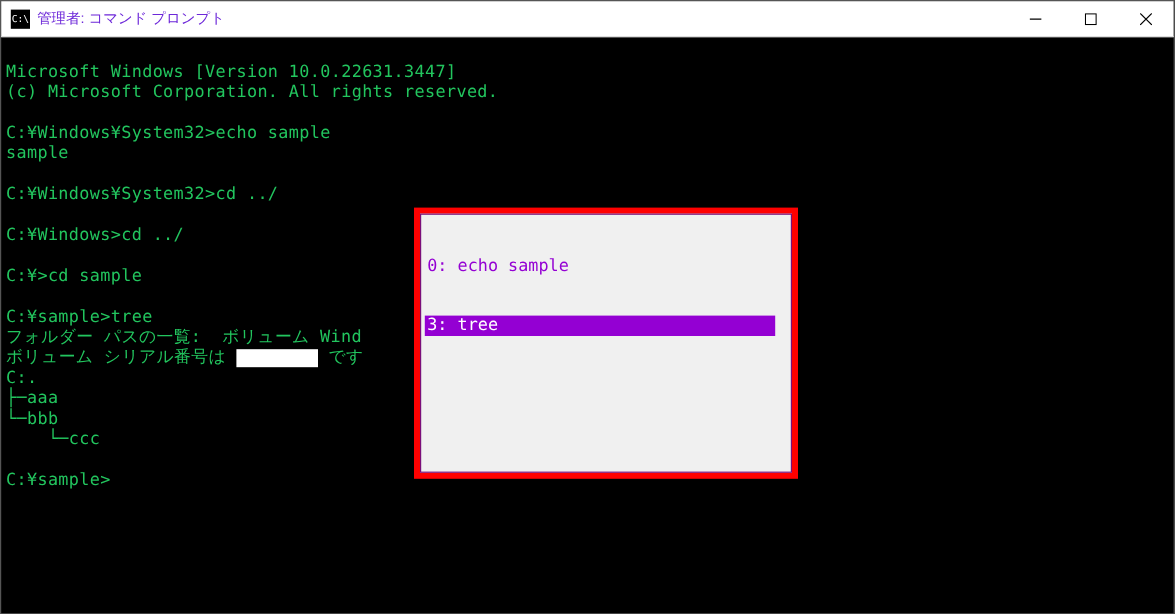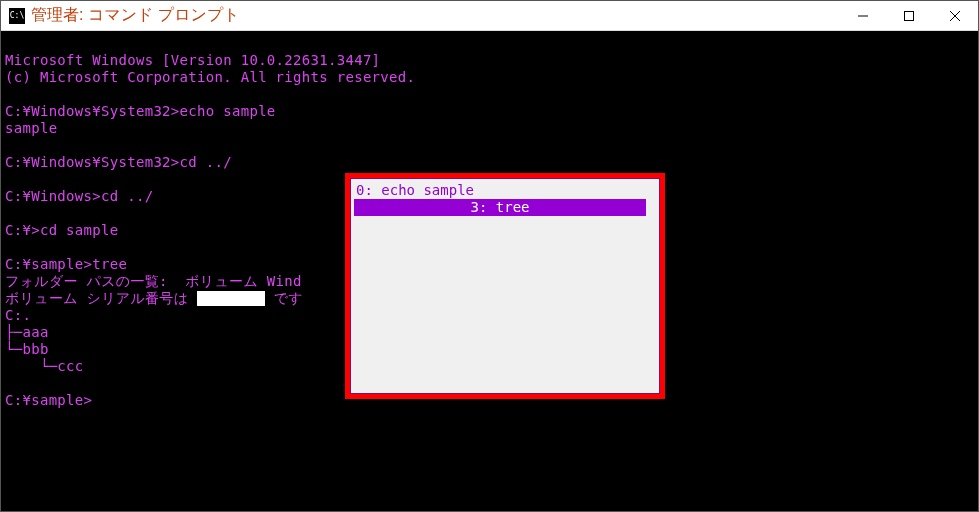--- a/index.html
+++ b/index.html
@@ -41,22 +41,22 @@
       height: 16px;
       background: #000;
       color: #fff;
       font-size: 8px;
       display: flex;
       align-items: center;
       justify-content: center;
       font-family: monospace;
     }
     .titlebar-title {
-      font-size: 16px;
-      color: #c2410c;
+      font-size: 12px;
+      color: #6d28d9;
       font-family: "Yu Gothic UI", "Meiryo", sans-serif;
     }
     .titlebar-controls {
       display: flex;
       height: 100%;
     }
     .titlebar-btn {
       width: 46px;
       height: 30px;
       display: flex;
@@ -67,21 +67,21 @@
       font-size: 10px;
     }
     .titlebar-btn.minimize svg,
     .titlebar-btn.maximize svg,
     .titlebar-btn.close svg {
       width: 10px;
       height: 10px;
     }
     .terminal {
       padding: 4px 4px;
-      color: #d946ef;
+      color: #22c55e;
       font-size: 14px;
       line-height: 17px;
       font-family: "MS Gothic", "Consolas", monospace;
       letter-spacing: 0.3px;
       white-space: pre;
     }
     .redacted {
       display: inline-block;
       background: #fff;
       width: 68px;
@@ -106,26 +106,26 @@
       position: relative;
     }
     .popup-list {
       font-family: "MS Gothic", "Consolas", monospace;
       font-size: 14px;
       line-height: 17px;
       color: #9400d3;
     }
     .popup-item {
       padding: 0 2px;
+      margin-top: 32px;
     }
     .popup-item.selected {
       background: #9400d3;
       color: #fff;
       width: 292px;
-      text-align: center;
     }
   </style>
 </head>
 <body>
 
 <div class="window">
   <div class="titlebar">
     <div class="titlebar-left">
       <span class="title-icon">C:\</span>
       <span class="titlebar-title">管理者: コマンド プロンプト</span>

